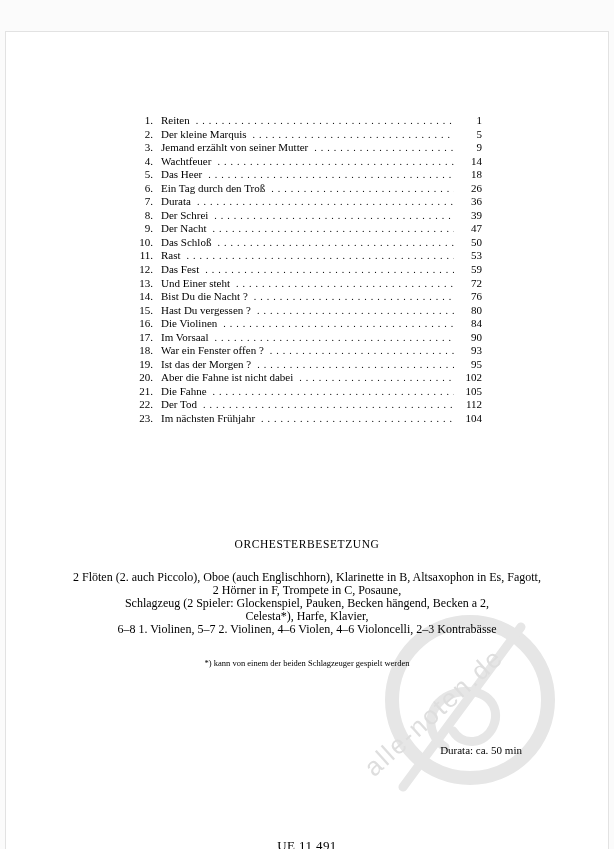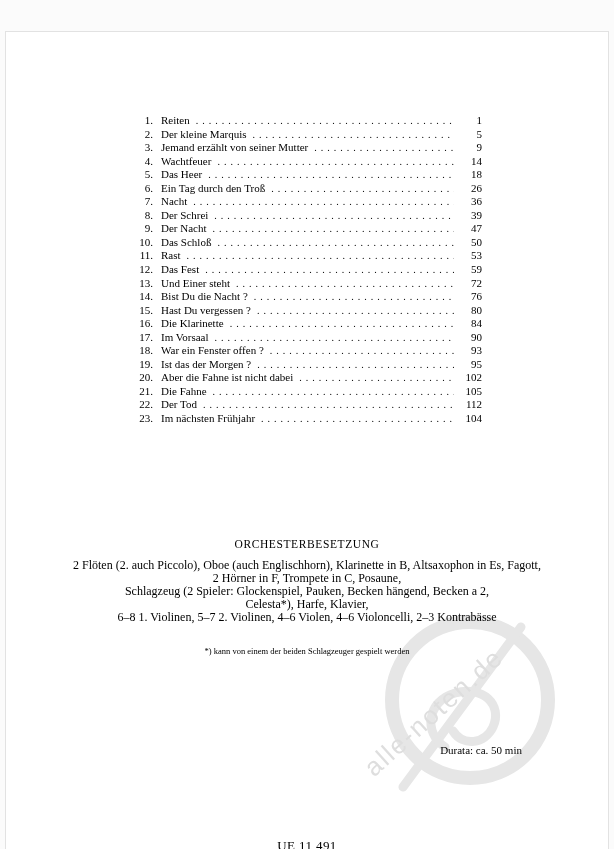--- a/index.html
+++ b/index.html
@@ -27,21 +27,21 @@
   .toc-title{flex:none;padding-left:8px;white-space:nowrap;}
   .toc-leader{
     flex:1 1 auto;overflow:hidden;white-space:nowrap;
     letter-spacing:4px;padding:0 3px 0 6px;font-size:10px;color:#000;
   }
   .toc-page{flex:none;width:28px;text-align:right;}
   
   .orch{
     position:absolute;top:506px;left:0;right:0;text-align:center;z-index:2;
   }
-  .orch-heading{font-size:11.5px;letter-spacing:0.6px;margin-bottom:9px;}
+  .orch-heading{font-size:11.5px;letter-spacing:0.6px;margin-bottom:21px;}
   .orch-line{font-size:12px;line-height:13px;}
   .orch-footnote{font-size:8.5px;margin-top:22px;}
   
   .watermark{
     position:absolute;left:0;top:0;right:0;bottom:0;z-index:1;pointer-events:none;
   }
   .wm-logo{position:absolute;left:369px;top:573px;width:190px;height:190px;}
   .wm-text{
     position:absolute;left:352px;top:728px;
     font-family:"Liberation Sans", sans-serif;
@@ -103,21 +103,21 @@
         <span class="toc-page">18</span>
       </div>
       <div class="toc-row">
         <span class="toc-num">6.</span>
         <span class="toc-title">Ein Tag durch den Troß</span>
         <span class="toc-leader">........................................................................................................................</span>
         <span class="toc-page">26</span>
       </div>
       <div class="toc-row">
         <span class="toc-num">7.</span>
-        <span class="toc-title">Nacht</span>
+        <span class="toc-title">Durata</span>
         <span class="toc-leader">........................................................................................................................</span>
         <span class="toc-page">36</span>
       </div>
       <div class="toc-row">
         <span class="toc-num">8.</span>
         <span class="toc-title">Der Schrei</span>
         <span class="toc-leader">........................................................................................................................</span>
         <span class="toc-page">39</span>
       </div>
       <div class="toc-row">
@@ -157,21 +157,21 @@
         <span class="toc-page">76</span>
       </div>
       <div class="toc-row">
         <span class="toc-num">15.</span>
         <span class="toc-title">Hast Du vergessen ?</span>
         <span class="toc-leader">........................................................................................................................</span>
         <span class="toc-page">80</span>
       </div>
       <div class="toc-row">
         <span class="toc-num">16.</span>
-        <span class="toc-title">Die Klarinette</span>
+        <span class="toc-title">Die Violinen</span>
         <span class="toc-leader">........................................................................................................................</span>
         <span class="toc-page">84</span>
       </div>
       <div class="toc-row">
         <span class="toc-num">17.</span>
         <span class="toc-title">Im Vorsaal</span>
         <span class="toc-leader">........................................................................................................................</span>
         <span class="toc-page">90</span>
       </div>
       <div class="toc-row">

